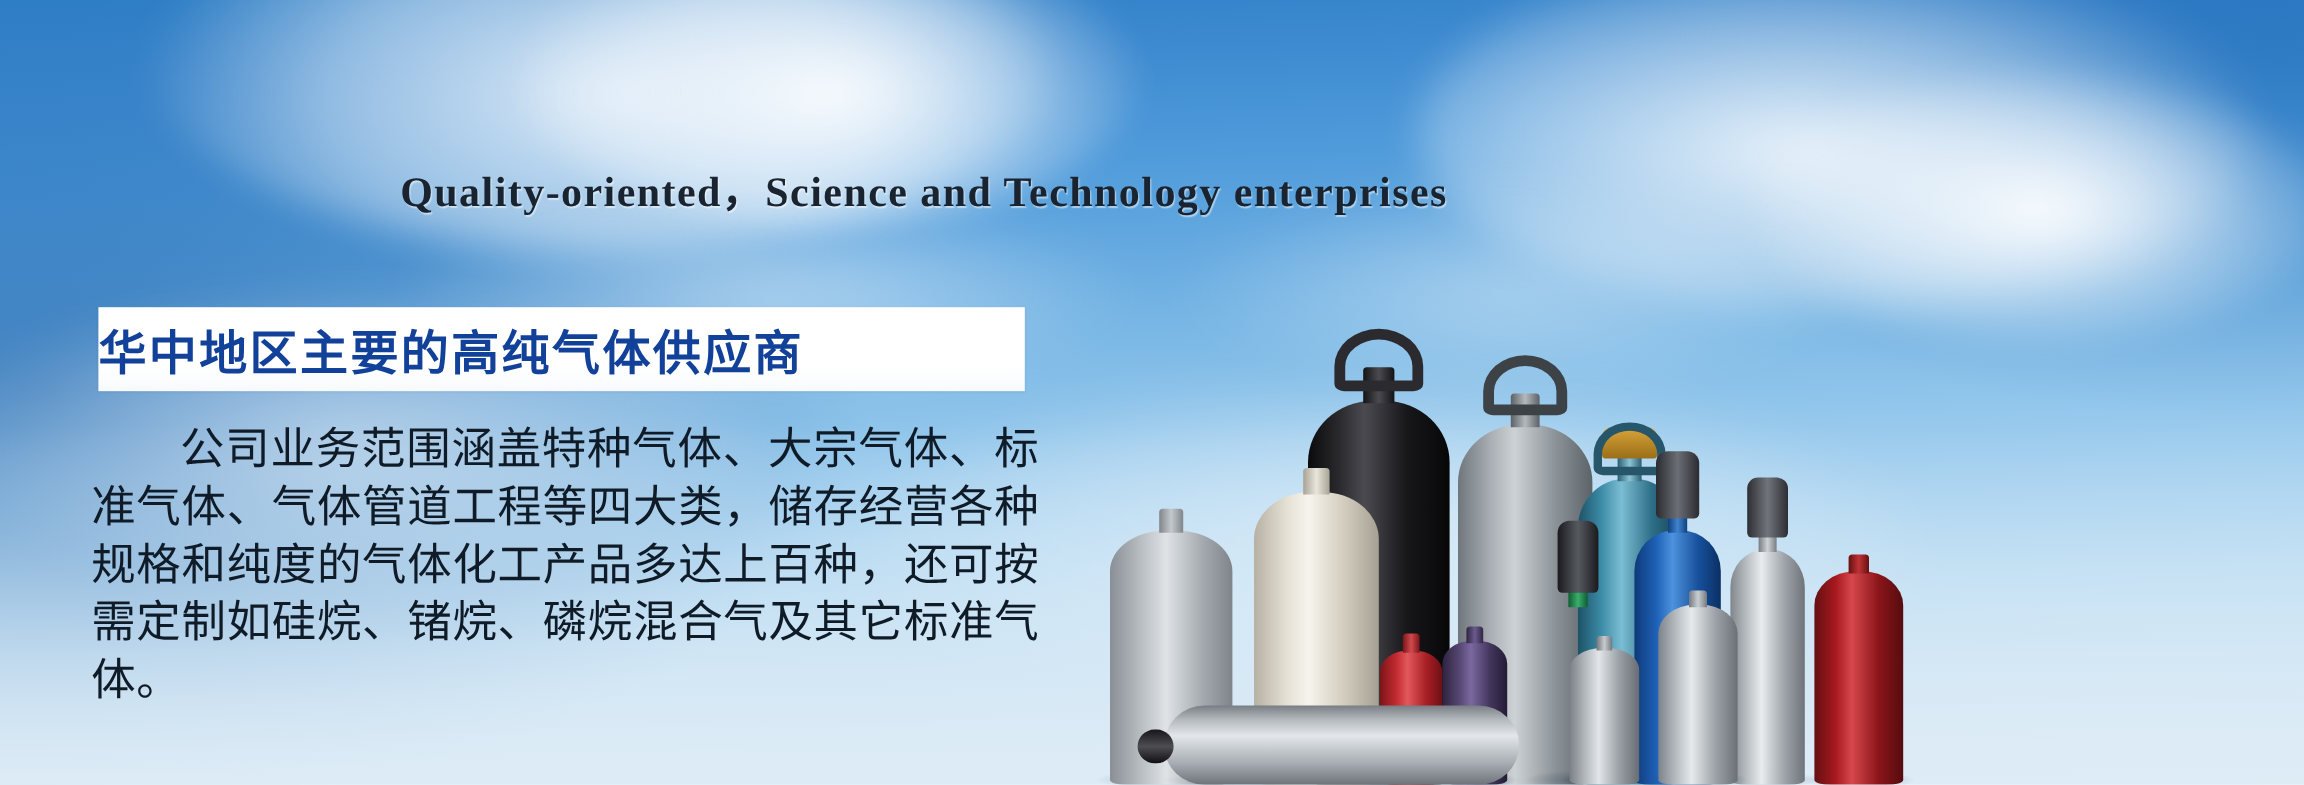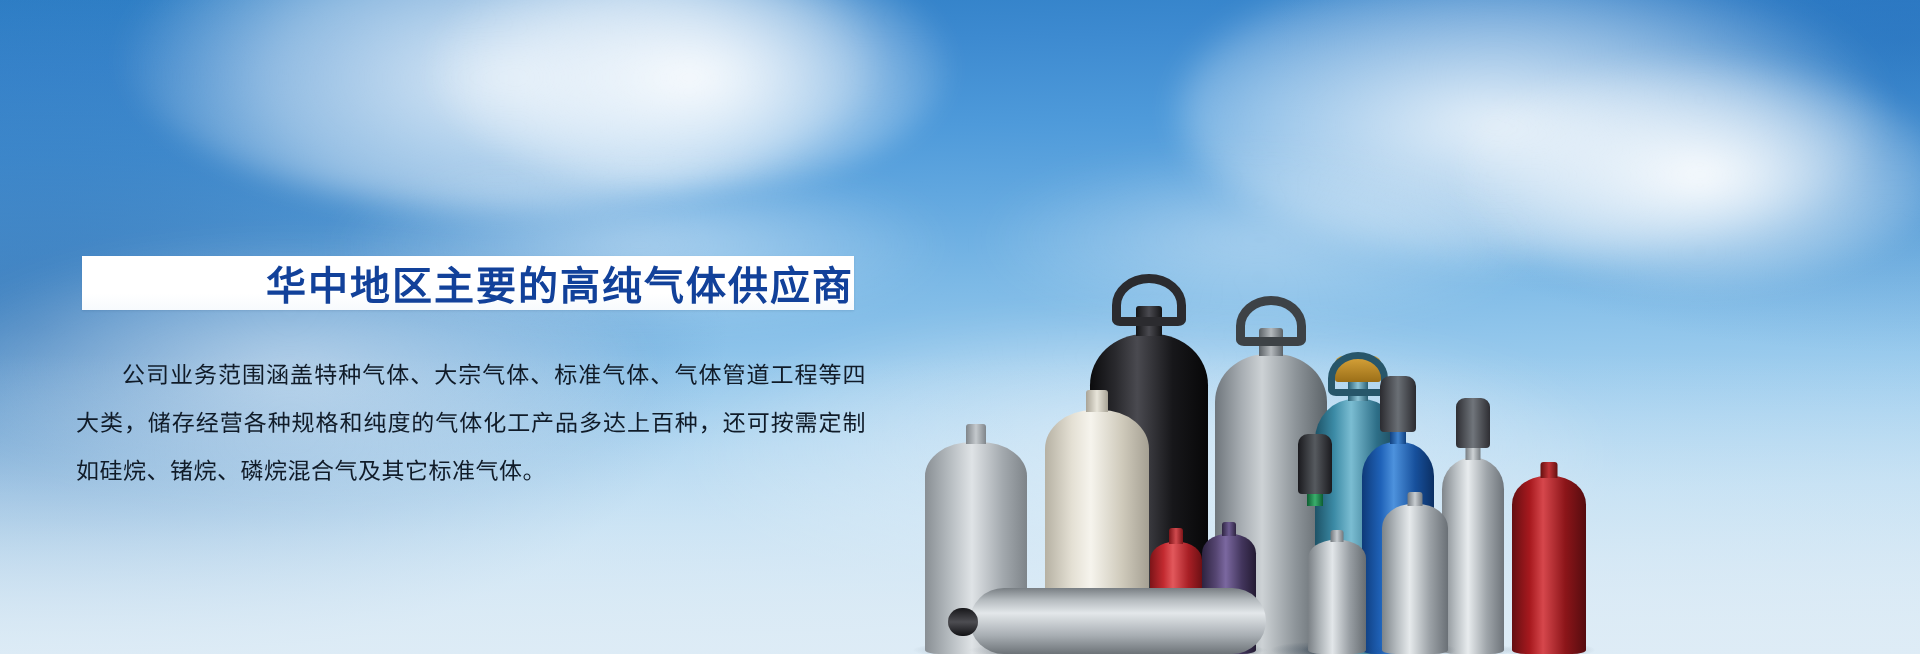--- a/index.html
+++ b/index.html
@@ -88,39 +88,39 @@
     font-weight:700;
     font-size:35px;
     letter-spacing:1.2px;
     color:#1a2430;
     white-space:nowrap;
     text-shadow:1px 1px 1px rgba(255,255,255,.5);
   }
 
   .whitebox {
     position:absolute; left:82px; top:256px;
-    width:772px; height:54px;
+    width:772px; height:70px;
     background:linear-gradient(to bottom,#ffffff 0%,#ffffff 70%,#f7fafd 100%);
-    display:flex; align-items:center; justify-content:flex-end;
+    display:flex; align-items:center; justify-content:flex-start;
     box-shadow:0 1px 2px rgba(30,60,90,.12);
   }
   .whitebox-text {
     font-family:"Liberation Sans", sans-serif;
     font-weight:700;
     font-size:40px;
     letter-spacing:2px;
     color:#12419a;
     white-space:nowrap;
   }
 
   .paragraph {
     position:absolute; left:76px; top:352px;
     width:790px;
     font-family:"Liberation Serif", serif;
-    font-size:23px;
+    font-size:37px;
     line-height:48px;
     color:#101b28;
     letter-spacing:.5px;
     text-align:justify;
     text-indent:2em;
   }
 
   
   .cylinders { position:absolute; left:1140px; top:0; width:780px; height:654px; }
   .cyl { position:absolute; bottom:0; }
@@ -157,20 +157,21 @@
   <div class="cloud c2"></div>
   <div class="cloud c3"></div>
   <div class="cloud c4"></div>
   <div class="cloud c5"></div>
   <div class="cloud c6"></div>
   <div class="cloud c7"></div>
   <div class="cloud c8"></div>
   <div class="haze"></div>
 
 
+  <div class="subhead">Quality-oriented，Science and Technology enterprises</div>
 
   <div class="whitebox">
     <span class="whitebox-text">华中地区主要的高纯气体供应商</span>
   </div>
 
   <p class="paragraph">公司业务范围涵盖特种气体、大宗气体、标准气体、气体管道工程等四大类，储存经营各种规格和纯度的气体化工产品多达上百种，还可按需定制如硅烷、锗烷、磷烷混合气及其它标准气体。</p>
 
   <div class="cylinders">
 
     <div class="cyl" style="left:-50px; width:118px; height:360px;">

